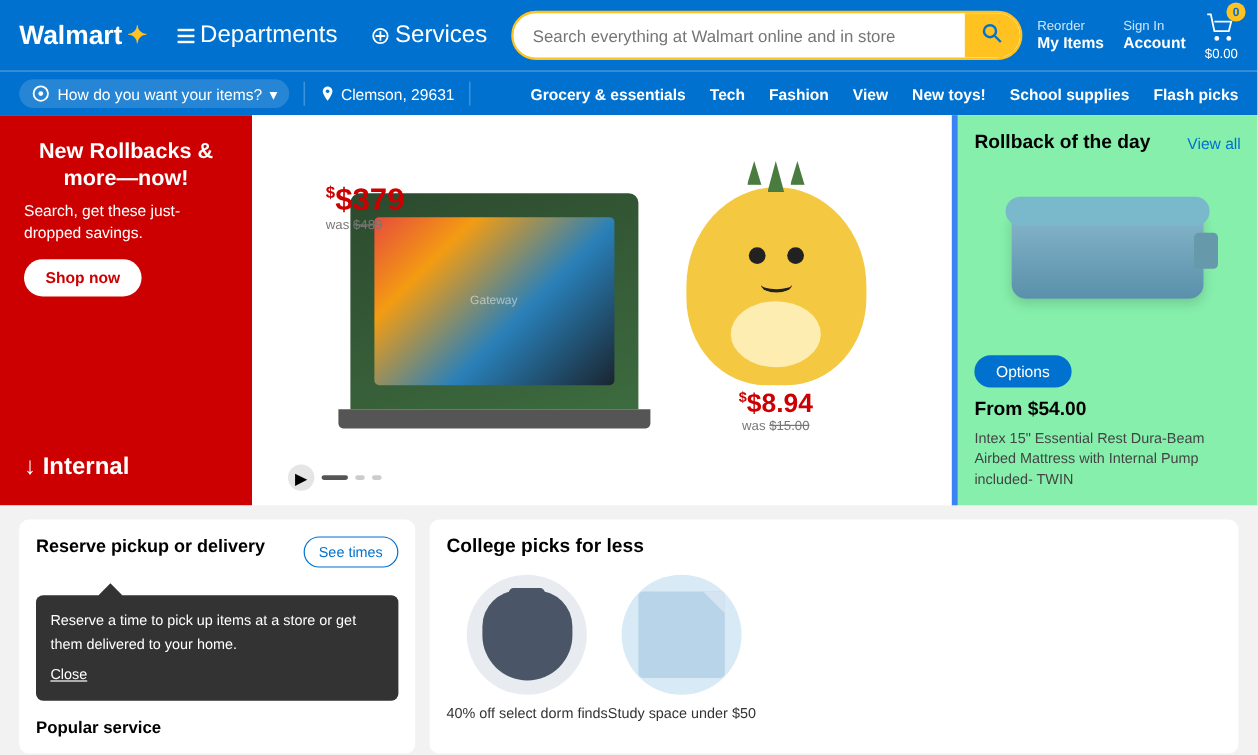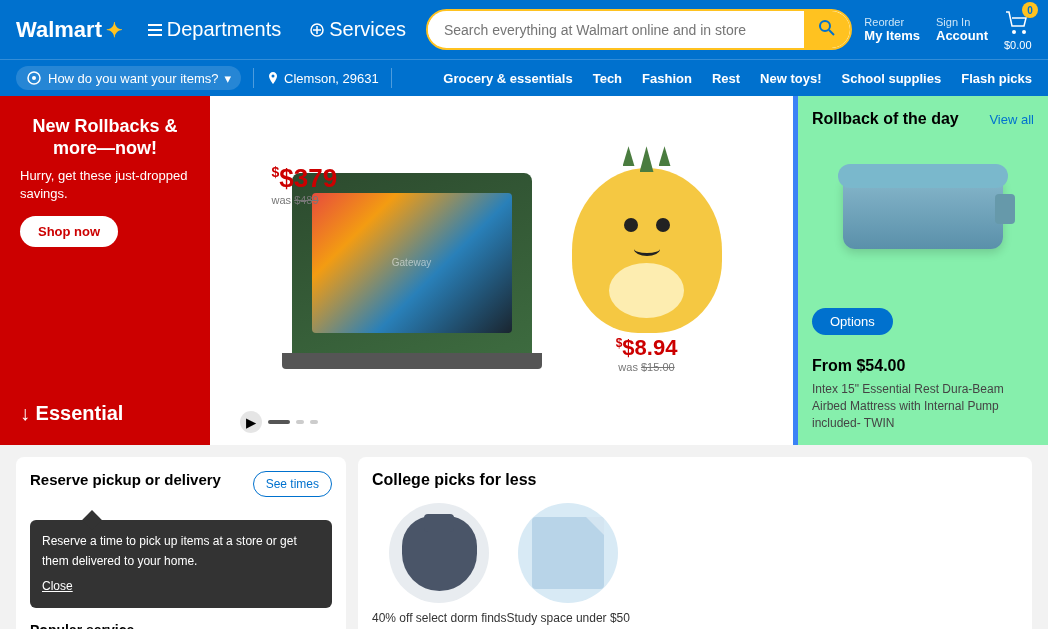--- a/index.html
+++ b/index.html
@@ -109,39 +109,39 @@
         <path d="M7 1C4.8 1 3 2.8 3 5c0 3 4 8 4 8s4-5 4-8c0-2.2-1.8-4-4-4z" fill="white"></path>
         <circle cx="7" cy="5" r="1.5" fill="#0071ce"></circle>
       </svg>
     <span>Clemson, 29631</span>
   </div>
   <div class="divider-v"></div>
   <div class="nav-links">
     <span class="nav-link">Grocery &amp; essentials</span>
     <span class="nav-link">Tech</span>
     <span class="nav-link">Fashion</span>
-    <span class="nav-link">Rest</span>
+    <span class="nav-link">View</span>
     <span class="nav-link">New toys!</span>
     <span class="nav-link">School supplies</span>
     <span class="nav-link">Flash picks</span>
   </div>
 </div>
 
 <div style="display:flex; background:#f2f2f2;">
 
   <div style="flex:1; display:flex; background:white; margin:0;">
 
     <div class="hero-red">
       <div>
         <h2>New Rollbacks &amp; more—now!</h2>
-        <p>Hurry, get these just-dropped savings.</p>
+        <p>Search, get these just-dropped savings.</p>
         <button class="shop-now-btn">Shop now</button>
       </div>
       <div class="rollbacks-label">
-        <span>↓ Essential</span>
+        <span>↓ Internal</span>
       </div>
     </div>
 
     <div style="flex:1; background:white; display:flex; align-items:center; justify-content:center; padding:20px; position:relative; min-height:300px;">
 
       <div style="display:flex; flex-direction:column; align-items:center; position:relative;">
         <div style="position:absolute; top:-10px; left:-10px; z-index:2;">
           <div style="font-size:26px; font-weight:bold; color:#c00;"><sup style="font-size:14px;">$</sup><span style="font-size:26px; font-weight:bold; color:#c00;">$379</span></div>
           <div style="font-size:11px; color:#777;">was <span style="text-decoration:line-through;">$489</span></div>
         </div>
@@ -189,21 +189,21 @@
       <span style="font-size:16px; font-weight:bold;">Rollback of the day</span>
       <a style="color:#0071ce; font-size:13px; cursor:pointer; text-decoration:none;">View all</a>
     </div>
     <div style="width:100%; height:150px; display:flex; align-items:center; justify-content:center;">
       <div style="position:relative;">
         <div style="width:170px; height:24px; background:#7ab8cc; border-radius:12px; position:absolute; top:-10px; left:-5px;"></div>
         <div style="width:160px; height:75px; background:linear-gradient(180deg,#88b8cc,#5a90aa); border-radius:12px; box-shadow:0 4px 10px rgba(0,0,0,0.15);"></div>
         <div style="position:absolute; right:-12px; top:20px; width:20px; height:30px; background:#6699aa; border-radius:4px;"></div>
       </div>
     </div>
-    <div style="margin:22px 0;">
+    <div style="margin:10px 0;">
       <button style="background:#0071ce; color:white; border:none; padding:6px 18px; border-radius:20px; cursor:pointer; font-size:13px;">Options</button>
     </div>
     <div style="font-size:16px; font-weight:bold; margin-bottom:6px;">From $54.00</div>
     <div style="font-size:12px; color:#444; line-height:1.4;">Intex 15" Essential Rest Dura-Beam Airbed Mattress with Internal Pump included- TWIN</div>
   </div>
 </div>
 
 <div style="display:flex; padding:12px 16px; gap:12px; background:#f2f2f2;">
 
   <div style="width:330px; background:white; border-radius:8px; padding:14px; flex-shrink:0; position:relative;">

